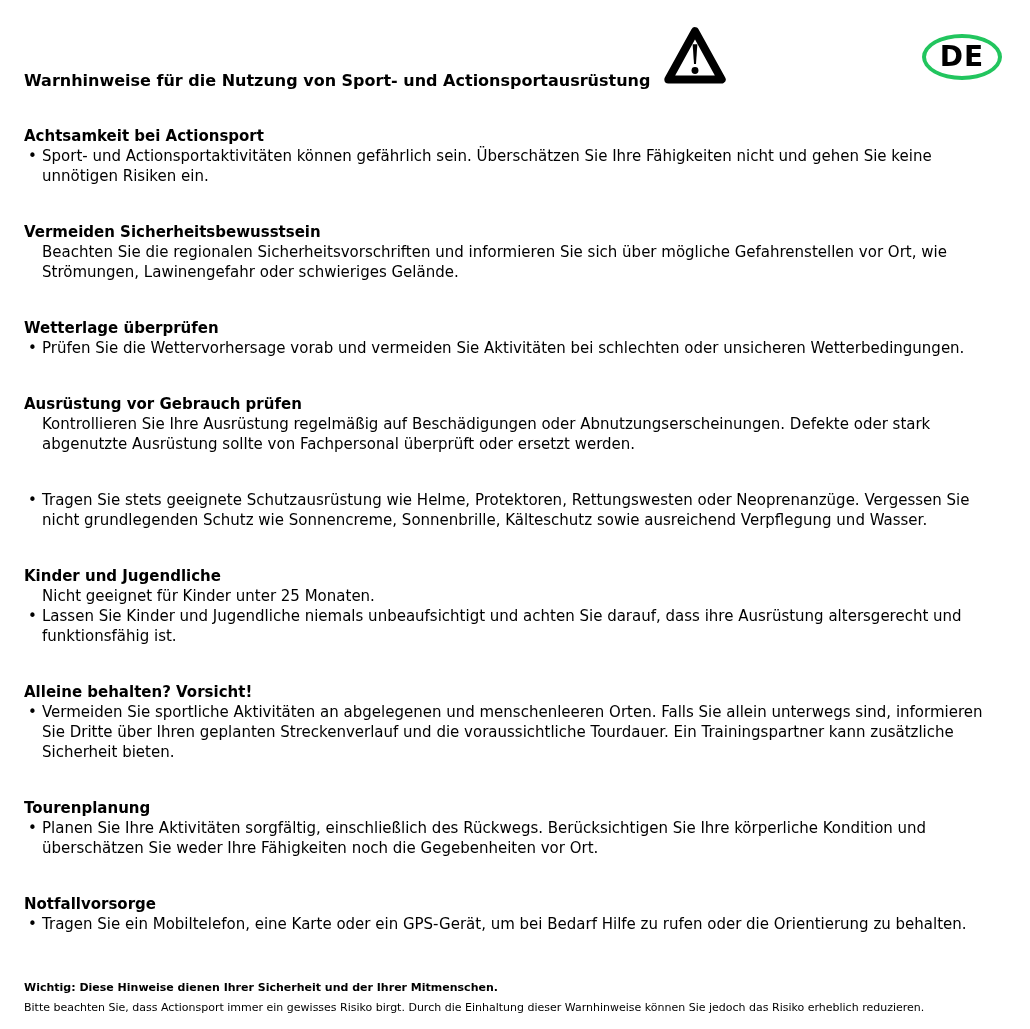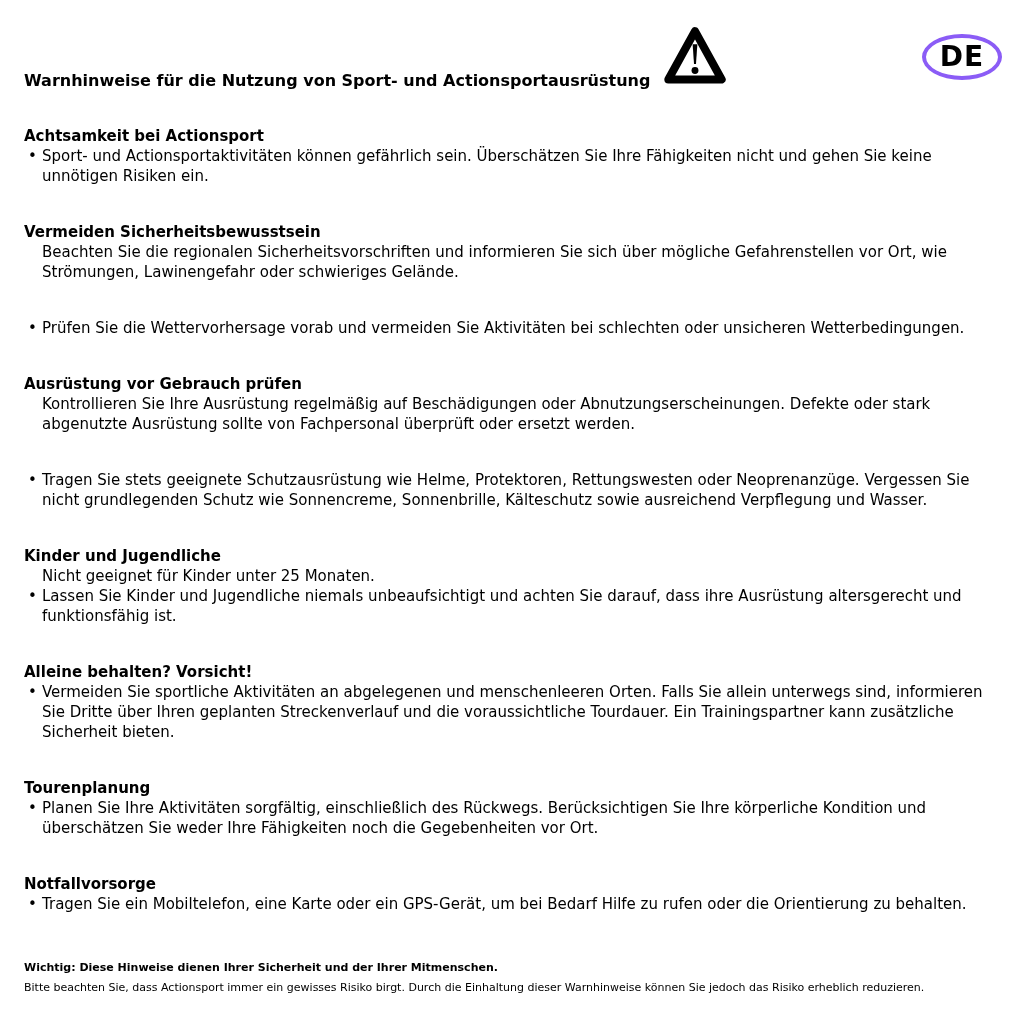--- a/index.html
+++ b/index.html
@@ -39,21 +39,21 @@
     flex: none;
   }
   .lang-badge {
     position: absolute;
     right: 0;
     top: 50%;
     transform: translateY(-50%);
     box-sizing: border-box;
     width: 80px;
     height: 46px;
-    border: 4px solid #8b5cf6;
+    border: 4px solid #22c55e;
     border-radius: 50%;
     display: flex;
     align-items: center;
     justify-content: center;
     font-size: 28px;
     font-weight: bold;
     letter-spacing: 1px;
     padding-bottom: 1px;
   }
   .section {
@@ -121,20 +121,21 @@
 
   <div class="section">
     <h2 class="section-heading">Vermeiden Sicherheitsbewusstsein</h2>
     <div class="item">
       <span class="marker"></span>
       <span class="item-text">Beachten Sie die regionalen Sicherheitsvorschriften und informieren Sie sich über mögliche Gefahrenstellen vor Ort, wie Strömungen, Lawinengefahr oder schwieriges Gelände.</span>
     </div>
   </div>
 
   <div class="section">
+    <h2 class="section-heading">Wetterlage überprüfen</h2>
     <div class="item">
       <span class="marker">•</span>
       <span class="item-text">Prüfen Sie die Wettervorhersage vorab und vermeiden Sie Aktivitäten bei schlechten oder unsicheren Wetterbedingungen.</span>
     </div>
   </div>
 
   <div class="section">
     <h2 class="section-heading">Ausrüstung vor Gebrauch prüfen</h2>
     <div class="item">
       <span class="marker"></span>

